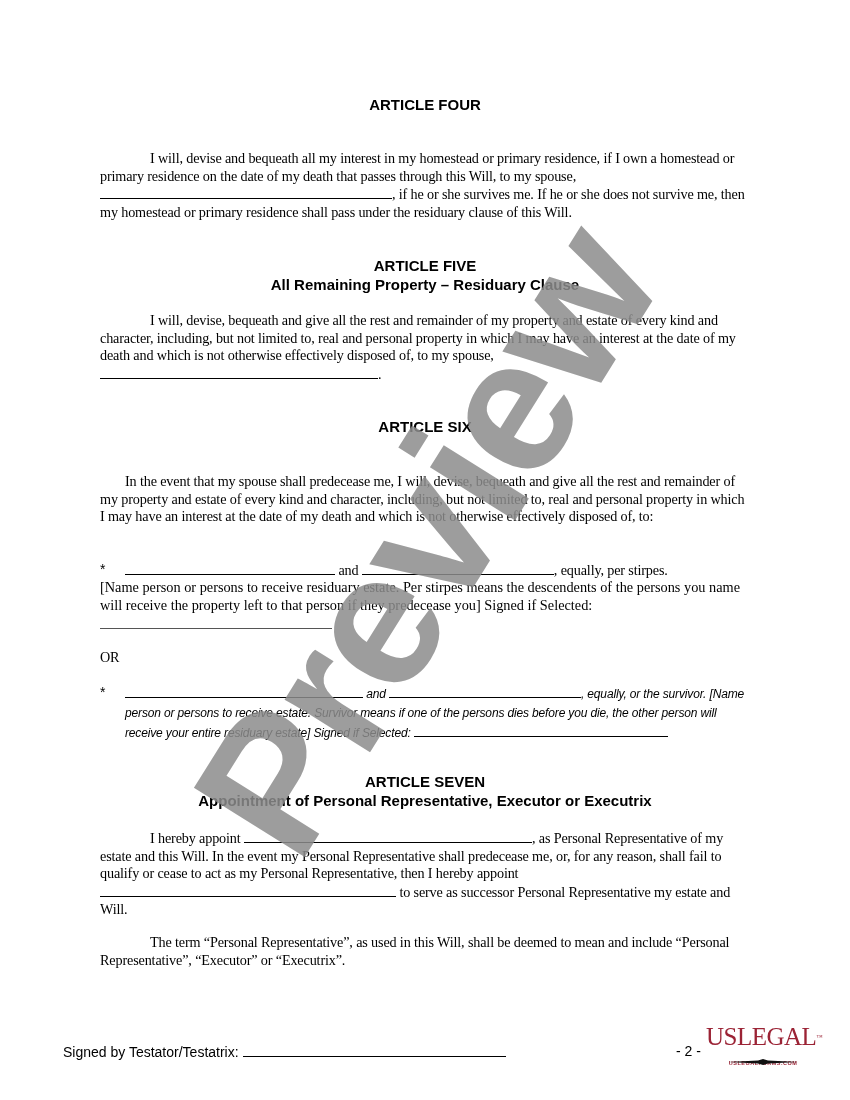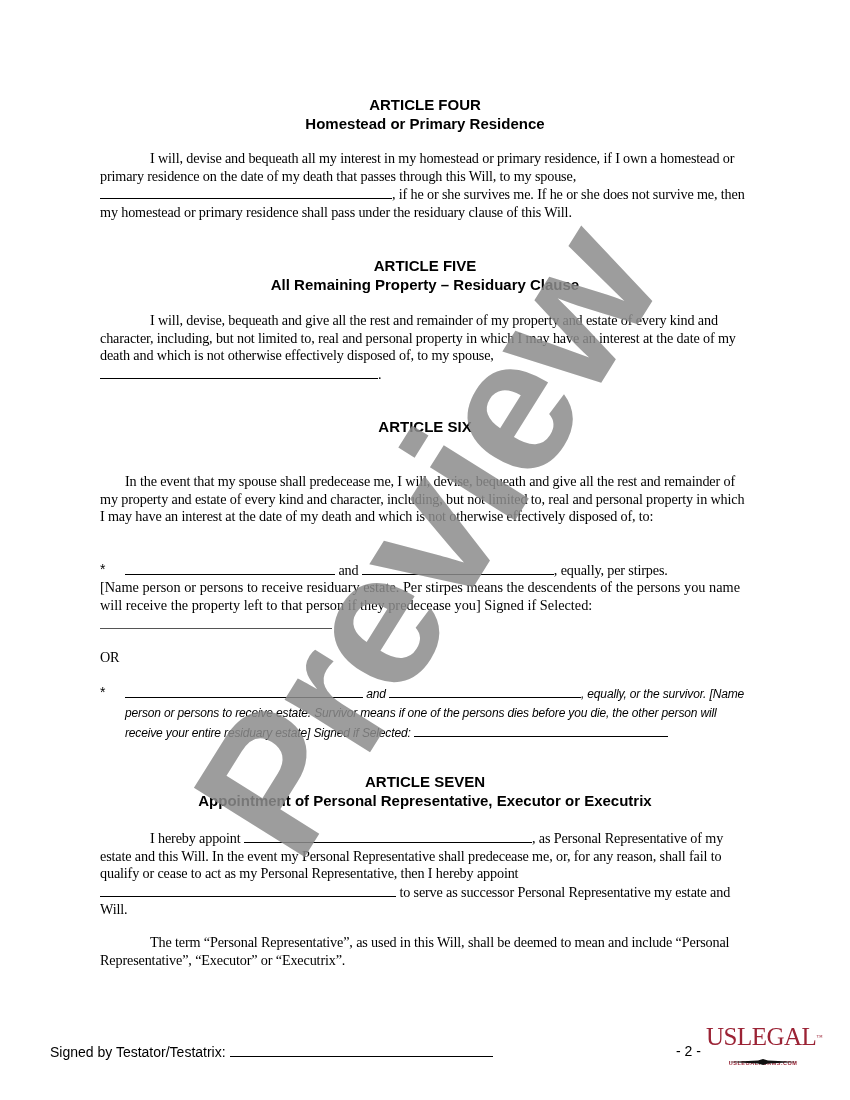--- a/index.html
+++ b/index.html
@@ -13,36 +13,35 @@
   .indent { text-indent: 50px; }
   .indent-small { text-indent: 25px; }
   .serif { font-family: "Liberation Serif", serif; font-size: 14.3px; line-height: 17.5px; letter-spacing: 0; }
   .blank { display: inline-block; border-bottom: 1px solid #000; height: 13px; vertical-align: baseline; }
   .line { position: absolute; border-bottom: 1px solid #555; height: 0; }
   .bullet { position: absolute; font-size: 14px; line-height: 17.5px; }
   .hang { position: absolute; left: 125px; width: 630px; font-size: 12px; line-height: 19px; letter-spacing: -0.15px; font-style: italic; }
   .watermark { position: absolute; left: 425px; top: 540px; transform: translate(-50%,-50%) rotate(-58deg);
                font-family: "Liberation Sans", sans-serif; font-weight: bold; font-size: 190px;
                color: rgba(140,140,140,0.85); white-space: nowrap; pointer-events: none; letter-spacing: -4px; }
-  .footer-sign { position: absolute; left: 50px; top: 1043px; font-size: 14px; }
+  .footer-sign { position: absolute; left: 63px; top: 1043px; font-size: 14px; }
   .page-num { position: absolute; left: 676px; top: 1043px; font-size: 14px; }
   .logo { position: absolute; left: 706px; top: 1024px; width: 114px; height: 44px; text-align: center; }
   .logo-main { font-family: "Liberation Serif", serif; font-size: 25px; line-height: 26px; color: #9b2335; letter-spacing: -0.5px; }
   .logo-tm { font-size: 6px; vertical-align: top; color: #9b2335; }
   .logo-sub { font-family: "Liberation Sans", sans-serif; font-size: 5.5px; color: #9b2335; font-weight: bold; letter-spacing: 0.5px; margin-top: 3px; }
   .logo-wing { height: 6px; margin: 1px auto 0; width: 70px; position: relative; }
 </style>
 </head>
 <body>
 
 <div class="page">
 
   <div class="heading" style="top:95px;">
     <div>ARTICLE FOUR</div>
-    <div>Homestead or Primary Residence</div>
   </div>
   <div class="para indent" style="top:150px;">
     <span>I will, devise and bequeath all my interest in my homestead or primary residence, if I own a homestead or primary residence on the date of my death that passes through this Will, to my spouse, </span><span class="blank" style="width:292px;"></span><span>, if he or she survives me.  If he or she does not survive me, then my homestead or primary residence shall pass under the residuary clause of this Will.</span>
   </div>
 
   <div class="heading" style="top:256px;">
     <div>ARTICLE FIVE</div>
     <div>All Remaining Property – Residuary Clause</div>
   </div>
   <div class="para indent" style="top:312px;">

